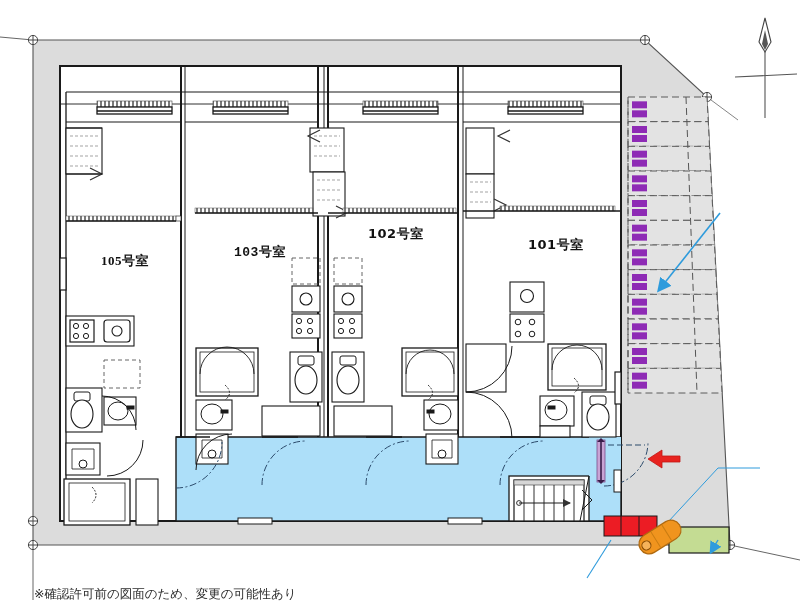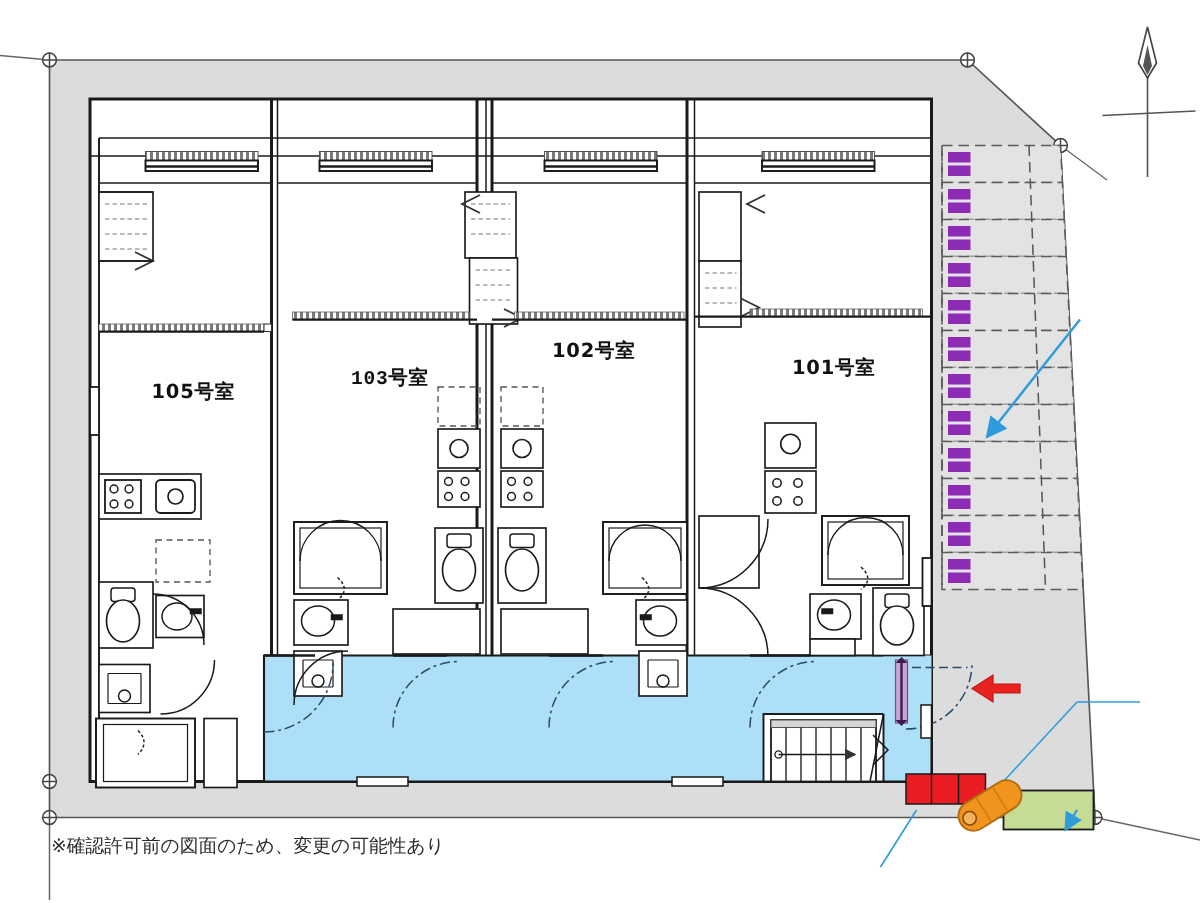--- a/index.html
+++ b/index.html
@@ -5,21 +5,21 @@
   html,body{margin:0;padding:0;background:#ffffff;}
   body{font-family:"Liberation Sans","DejaVu Sans",sans-serif;}
   #plan{position:relative;width:800px;height:602px;background:#ffffff;overflow:hidden;}
   #plan svg{position:absolute;left:0;top:0;}
   .room-label{
     position:absolute;font-size:13px;font-weight:bold;color:#111;
     letter-spacing:0.5px;white-space:nowrap;
     font-family:"DejaVu Sans","Liberation Sans",sans-serif;
   }
   .caption{
-    position:absolute;left:34px;top:556px;font-size:12.5px;color:#2b2b2b;
+    position:absolute;left:34px;top:586px;font-size:12.5px;color:#2b2b2b;
     white-space:nowrap;font-family:"DejaVu Sans","Liberation Sans",sans-serif;
   }
 </style>
 </head>
 <body>
 
 <div id="plan">
 
   <svg width="800" height="602" viewBox="0 0 800 602">
     <defs>
@@ -473,19 +473,19 @@
     </g>
 
     <g stroke="#555" fill="none">
       <line x1="765" y1="25" x2="765" y2="118" stroke-width="1.1"></line>
       <line x1="735" y1="77" x2="797" y2="74" stroke-width="1.1"></line>
       <path d="M765,18 L771,42 L765,52 L759,42 Z" fill="#ffffff" stroke="#444" stroke-width="1.1"></path>
       <path d="M765,30 L768,44 L765,50 L762,44 Z" fill="#555" stroke="none"></path>
     </g>
   </svg>
 
-  <div class="room-label" style="left:101px;top:252px;">105号室</div>
+  <div class="room-label" style="left:101px;top:252px;font-family:Liberation Serif, serif;">105号室</div>
   <div class="room-label" style="left:234px;top:243px;font-family:Liberation Mono, monospace;">103号室</div>
   <div class="room-label" style="left:368px;top:225px;text-align:right;">102号室</div>
   <div class="room-label" style="left:528px;top:236px;">101号室</div>
 
   <div class="caption">※確認許可前の図面のため、変更の可能性あり</div>
 </div>
 
 </body></html>

